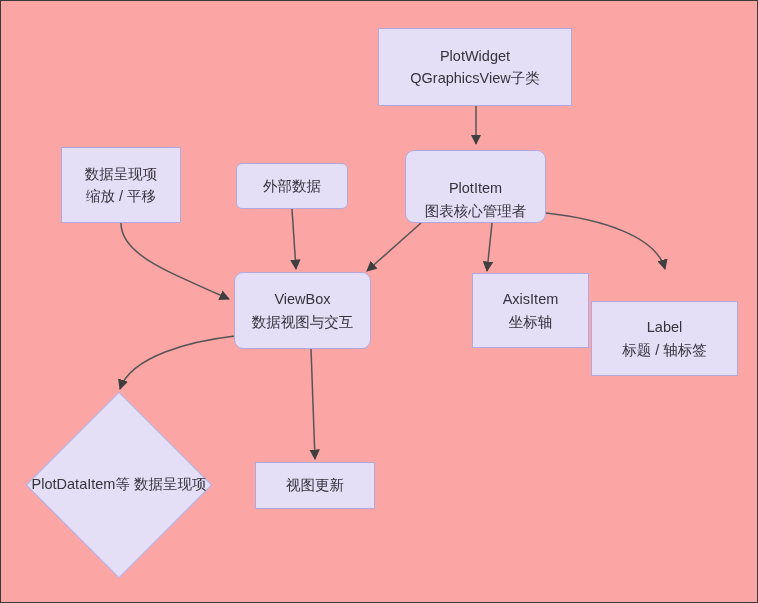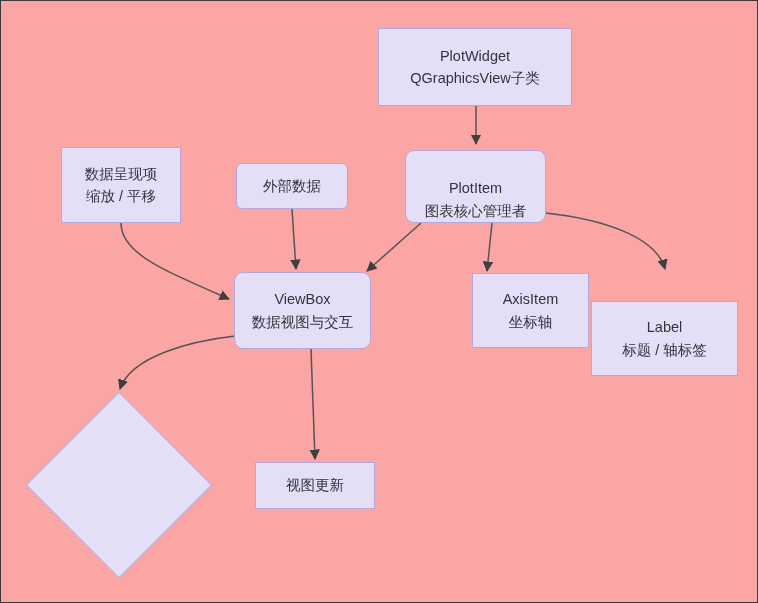--- a/index.html
+++ b/index.html
@@ -133,19 +133,23 @@
     <span class="ln">坐标轴</span>
   </div>
 
   <div class="node" style="left:590px; top:272px; width:147px; height:75px;margin-top:28px;">
     <span class="ln">Label</span>
     <span class="ln">标题 / 轴标签</span>
   </div>
 
   <div class="diamond-wrap" style="left:52px; top:418px; width:132px; height:132px;">
     <div class="diamond-shape"></div>
+    <div class="diamond-label">
+      <span class="ln">PlotDataItem等</span>
+      <span class="ln">数据呈现项</span>
+    </div>
   </div>
 
   <div class="node" style="left:254px; top:461px; width:120px; height:47px;">
     <span class="ln">视图更新</span>
   </div>
 
 </div>
 
 </body></html>

